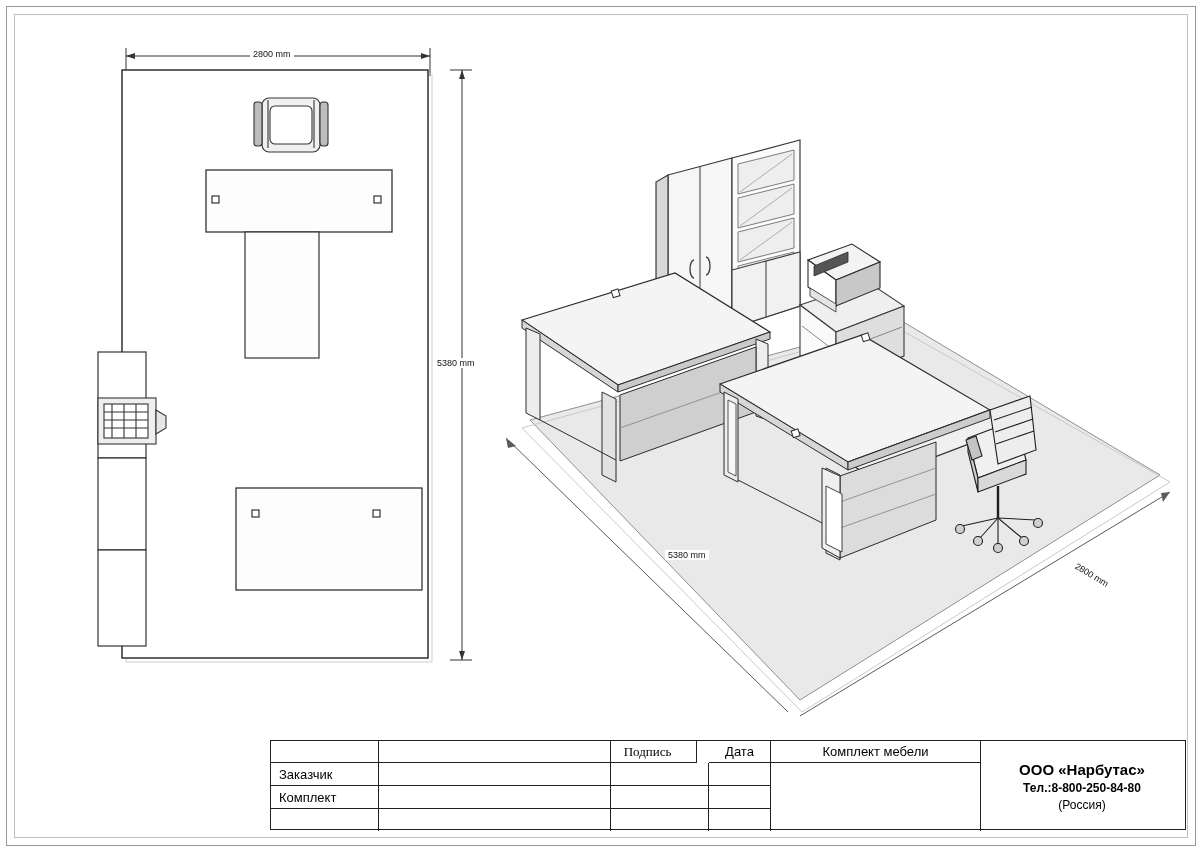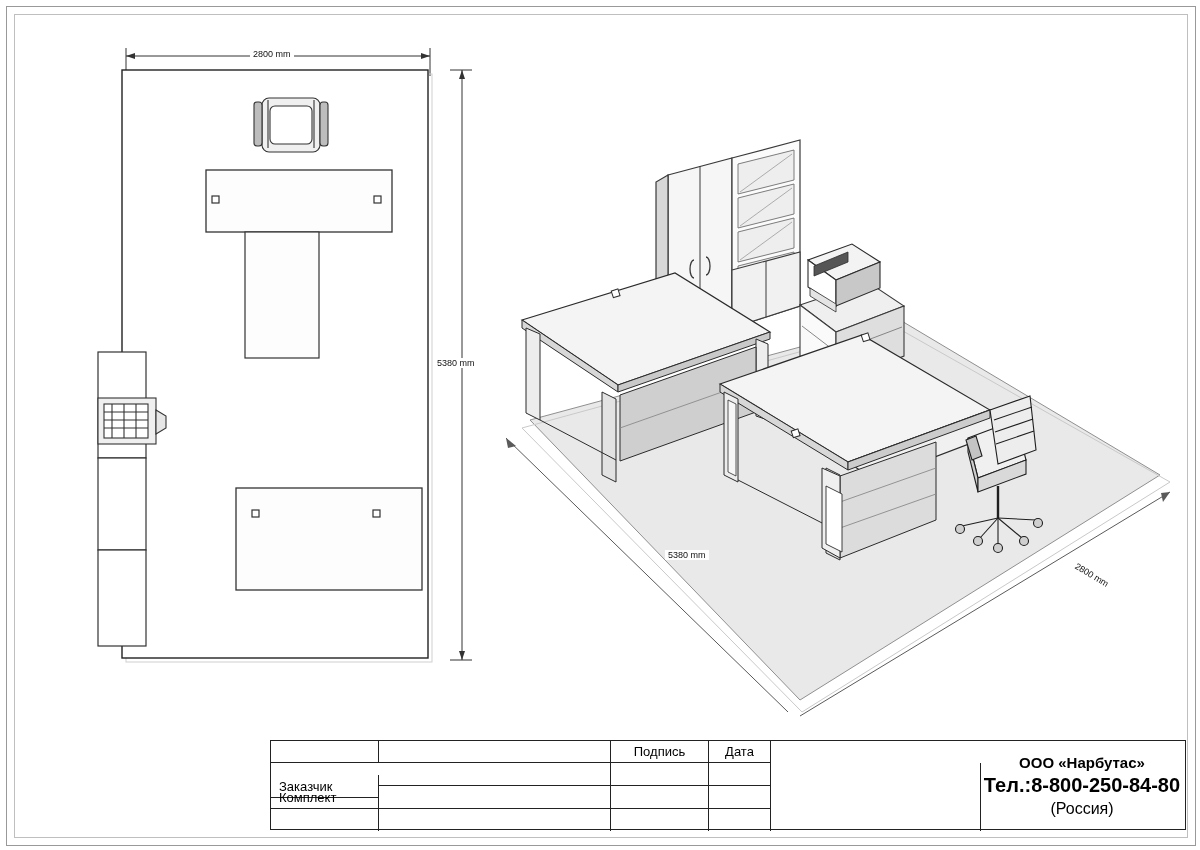--- a/index.html
+++ b/index.html
@@ -15,22 +15,22 @@
   
   .view3d{position:absolute;left:470px;top:120px;width:700px;height:620px;}
 
   
   .title-block{position:absolute;left:270px;top:740px;width:916px;height:90px;border:1.2px solid #222;box-sizing:border-box;}
   .tb-grid{position:absolute;inset:0;}
   .tb-cell{position:absolute;box-sizing:border-box;border-right:1.2px solid #222;border-bottom:1.2px solid #222;display:flex;align-items:center;padding:0 8px;font-size:13px;}
   .tb-cell.noborder-b{border-bottom:none;}
   .tb-company{position:absolute;right:0;top:0;width:206px;height:90px;box-sizing:border-box;display:flex;flex-direction:column;align-items:center;justify-content:center;gap:3px;}
   .tb-company .c1{font-size:15px;font-weight:bold;}
-  .tb-company .c2{font-size:20px;font-weight:bold;}
-  .tb-company .c3{font-size:16px;text-align:right;}
+  .tb-company .c2{font-size:12px;font-weight:bold;}
+  .tb-company .c3{font-size:12px;text-align:right;}
 </style>
 </head>
 <body>
 
 <div class="sheet">
   <div class="frame-outer"></div>
   <div class="frame-inner"></div>
 
   <div class="plan">
     <svg width="420" height="660" viewBox="0 0 420 660">
@@ -192,24 +192,25 @@
 
     <div class="dim-label" style="left:195px;top:430px;">5380 mm</div>
     <div class="dim-label" style="left:600px;top:450px;transform:rotate(31deg);">2800 mm</div>
   </div>
 
   <div class="title-block">
     <div class="tb-grid">
 
       <div class="tb-cell" style="left:0;top:0;width:108px;height:22px;"></div>
       <div class="tb-cell" style="left:108px;top:0;width:232px;height:22px;"></div>
-      <div class="tb-cell" style="left:340px;top:0;width:98px;height:22px;justify-content:center;">Подпись</div>
+      <div class="tb-cell" style="left:328px;top:0;width:98px;height:22px;justify-content:center;font-family:Liberation Serif, serif;">Подпись</div>
       <div class="tb-cell" style="left:438px;top:0;width:62px;height:22px;justify-content:center;text-align:center;">Дата</div>
-
-      <div class="tb-cell" style="left:0;top:22px;width:108px;height:23px;margin-top:12px;">Заказчик</div>
+      <div class="tb-cell" style="left:500px;top:0;width:210px;height:22px;justify-content:center;">Комплект мебели</div>
+
+      <div class="tb-cell" style="left:0;top:22px;width:108px;height:23px;">Заказчик</div>
       <div class="tb-cell" style="left:108px;top:22px;width:232px;height:23px;"></div>
       <div class="tb-cell" style="left:340px;top:22px;width:98px;height:23px;"></div>
       <div class="tb-cell" style="left:438px;top:22px;width:62px;height:23px;"></div>
 
       <div class="tb-cell" style="left:0;top:45px;width:108px;height:23px;">Комплект</div>
       <div class="tb-cell" style="left:108px;top:45px;width:232px;height:23px;"></div>
       <div class="tb-cell" style="left:340px;top:45px;width:98px;height:23px;"></div>
       <div class="tb-cell" style="left:438px;top:45px;width:62px;height:23px;"></div>
 
       <div class="tb-cell noborder-b" style="left:0;top:68px;width:108px;height:22px;"></div>

